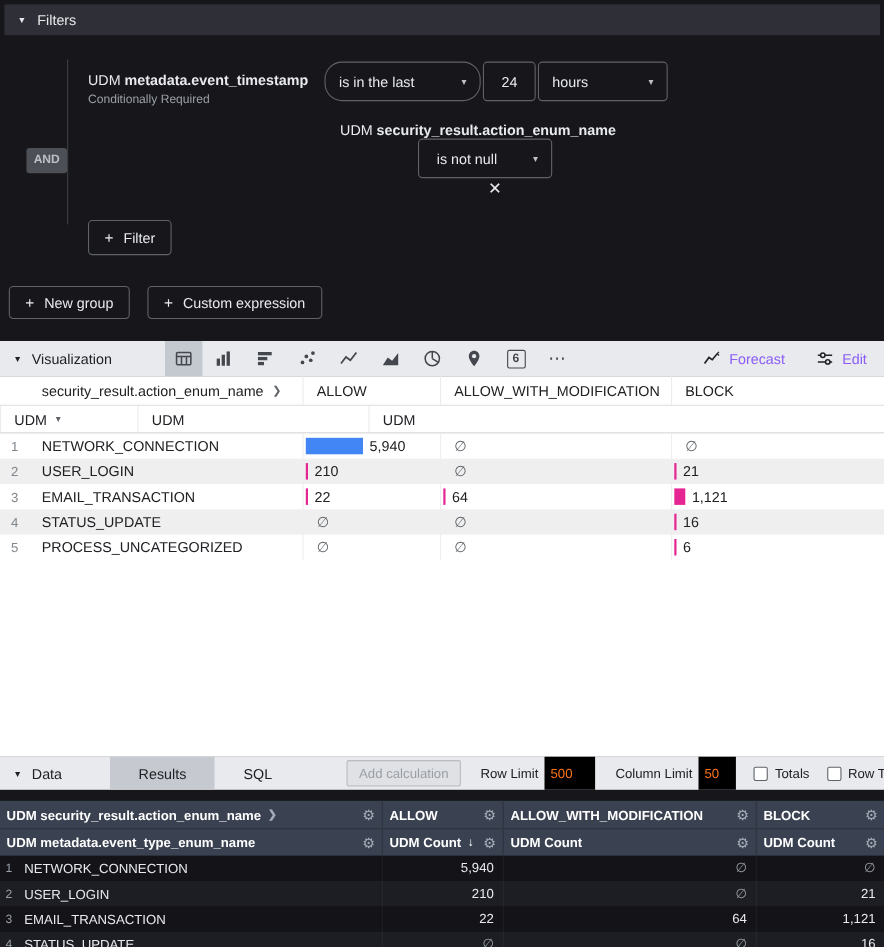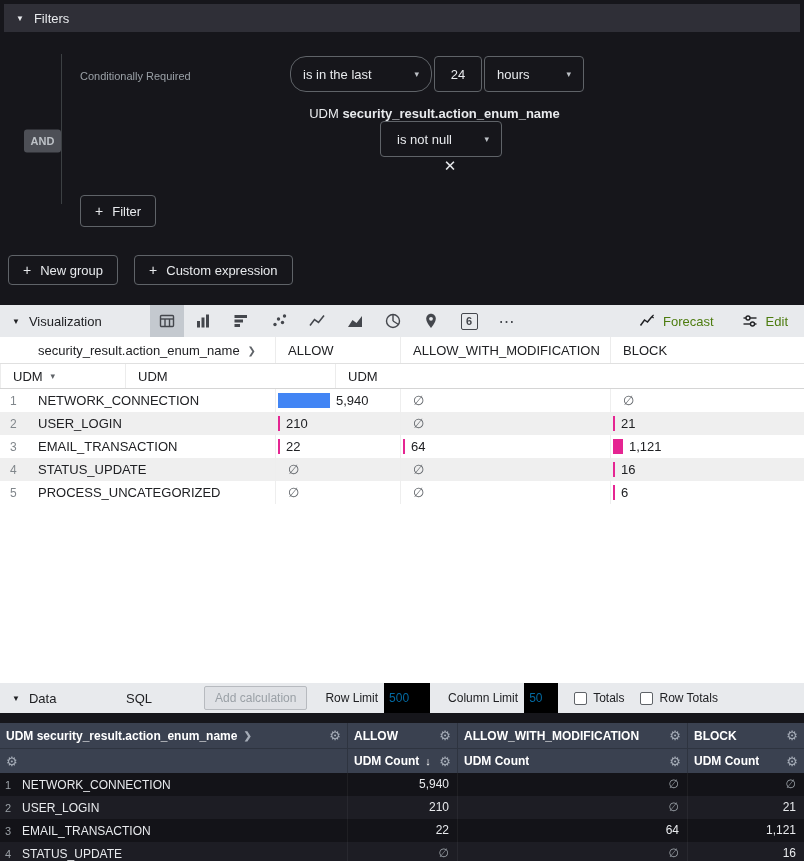--- a/index.html
+++ b/index.html
@@ -29,21 +29,21 @@
   .f-sub { font-size:11px; color:#9aa0a6; margin-top:5px; }
   .f-field2 { font-size:13px; color:#e8eaed; margin-right:15px; white-space:nowrap; }
   .ctrl {
     height:36px; border:1px solid #5f6368; border-radius:4px; background:transparent;
     display:flex; align-items:center; justify-content:space-between;
     padding:0 12px; font-size:13px; color:#e8eaed; margin-right:2px;
   }
   .ctrl .dd { font-size:9px; color:#bdc1c6; margin-left:12px; }
   .w-op { width:142px;border-radius:16px; }
   .w-val { width:48px; justify-content:center; }
-  .w-unit { width:100px; }
+  .w-unit { width:118px; }
   .w-op2 { width:122px;padding-left:16px; }
   .and-badge {
     position:absolute; left:24px; top:50%; transform:translateY(-50%);
     width:37px; height:23px; background:#4d4f56; color:#bdc1c6;
     font-size:11px; font-weight:700; display:flex; align-items:center; justify-content:center;
     border-radius:3px;
   }
   .close-x { font-size:15px; color:#e8eaed; margin-left:16px; cursor:default; }
   .filter-add { padding-left:80px; margin-top:20px; }
   .btn-outline {
@@ -63,21 +63,21 @@
   .viz-left .caret { color:#202124; }
   .viz-title { font-size:13px; }
   .viz-icons { display:flex; align-items:center; height:100%; }
   .viz-icon { width:38px; height:32px; display:flex; align-items:center; justify-content:center; }
   .viz-icon.selected { background:#c4c9cf; width:34px; }
   .viz-icon svg { display:block; }
   .box6 { width:17px; height:17px; border:1.5px solid #44474d; border-radius:2px; font-size:11px;
           display:flex; align-items:center; justify-content:center; color:#44474d; font-weight:700; }
   .more-glyph { font-size:16px; color:#44474d; letter-spacing:1px; }
   .viz-right { margin-left:auto; display:flex; align-items:center; gap:28px; padding-right:16px; }
-  .viz-action { display:flex; align-items:center; gap:8px; font-size:13px; color:#4d7c0f; white-space:nowrap; }
+  .viz-action { display:flex; align-items:center; gap:8px; font-size:13px; color:#8b5cf6; white-space:nowrap; }
 
   
   .viz-table { background:#ffffff; height:346px; color:#202124; }
   .vt-h1 { display:flex; height:27px; align-items:center; border-bottom:1px solid #e0e0e0; font-size:13px; }
   .vt-h2 { display:flex; height:25px; align-items:center; border-bottom:1px solid #d5d5d5; font-size:13px; }
   .vt-c0 { width:275px; padding-left:38px; display:flex; align-items:center; gap:8px; height:100%; }
   .vt-col { padding-left:12px; height:100%; display:flex; align-items:center; border-left:1px solid #ececec; gap:8px; }
   .c1 { width:125px; } .c2 { width:210px; } .c3 { width:194px; }
   .chev { font-size:10px; color:#5f6368; }
   .dd-small { font-size:9px; color:#5f6368; }
@@ -91,26 +91,26 @@
 
   
   .data-bar { height:30px; background:#e8eaed; display:flex; align-items:center; color:#202124; overflow:hidden; }
   .data-bar > * { flex-shrink:0; }
   .data-left { display:flex; align-items:center; gap:9px; padding:0 12px; width:100px; }
   .data-left .caret { color:#202124; }
   .data-title { font-size:13px; }
   .tab { height:30px; display:flex; align-items:center; padding:0 26px; font-size:13px; }
   .tab.active { background:#c6cad0; }
   .add-calc {
-    margin-left:26px; border:1px solid #b7babf; background:#dfe1e5; color:#9aa0a6;
+    margin-left:42px; border:1px solid #b7babf; background:#dfe1e5; color:#9aa0a6;
     font-size:12px; padding:4px 10px; border-radius:2px; font-family:"Liberation Sans", sans-serif;
   }
   .limit-label { margin-left:18px; font-size:12px; white-space:nowrap; }
   .limit-input {
-    margin-left:6px; background:#000; color:#0369a1; border:none; font-size:12px;
+    margin-left:6px; background:#000; color:#f97316; border:none; font-size:12px;
     height:31px; padding:17px 5px; font-family:"Liberation Sans", sans-serif;
   }
   .w500 { width:46px; } .w50 { width:34px; }
   .chk { margin-left:16px; display:flex; align-items:center; gap:6px; font-size:12px; white-space:nowrap; }
   .checkbox { width:13px; height:13px; border:1px solid #5f6368; background:#fff; border-radius:2px; }
 
   
   .results { margin-top:10px; font-size:12px; }
   .res-h { display:flex; height:25px; align-items:center; background:#3a4150; color:#fff; font-weight:700; }
   .res-h.h2 { border-top:1px solid #2e3440; }
@@ -135,20 +135,24 @@
 <div class="filters-header">
   <span class="caret">▼</span>
   <span class="fh-title">Filters</span>
 </div>
 
 <div class="filter-panel">
   <div class="tree-line"></div>
 
   <div class="filter-row r1">
     <div class="f-label">
+      <div class="f-field">
+        <span>UDM</span>
+        <b>metadata.event_timestamp</b>
+      </div>
       <div class="f-sub">Conditionally Required</div>
     </div>
     <div class="ctrl w-op">
       <span>is in the last</span>
       <span class="dd">▾</span>
     </div>
     <div class="ctrl w-val">
       <span>24</span>
     </div>
     <div class="ctrl w-unit">
@@ -378,20 +382,21 @@
         </div>
       </div>
     </div>
 </div>
 
 <div class="data-bar">
   <div class="data-left">
     <span class="caret">▼</span>
     <span class="data-title">Data</span>
   </div>
+  <div class="tab active">Results</div>
   <div class="tab">SQL</div>
   <button class="add-calc">Add calculation</button>
   <span class="limit-label">Row Limit</span>
   <input class="limit-input w500" value="500" style="">
   <span class="limit-label">Column Limit</span>
   <input class="limit-input w50" value="50" style="">
   <div class="chk">
     <span class="checkbox"></span>
     <span>Totals</span>
   </div>
@@ -424,20 +429,23 @@
     </div>
     <div class="rh-cell rh3">
       <span class="rh-label">
           <span>BLOCK</span>
         </span>
       <span class="gear">⚙</span>
     </div>
   </div>
   <div class="res-h h2">
     <div class="rh-cell rh0">
+      <span class="rh-label">
+          <span>UDM metadata.event_type_enum_name</span>
+        </span>
       <span class="gear">⚙</span>
     </div>
     <div class="rh-cell rh1">
       <span class="rh-label">
         <span>UDM Count</span>
         <span class="sort-arrow">↓</span>
       </span>
       <span class="gear">⚙</span>
     </div>
     <div class="rh-cell rh2">

